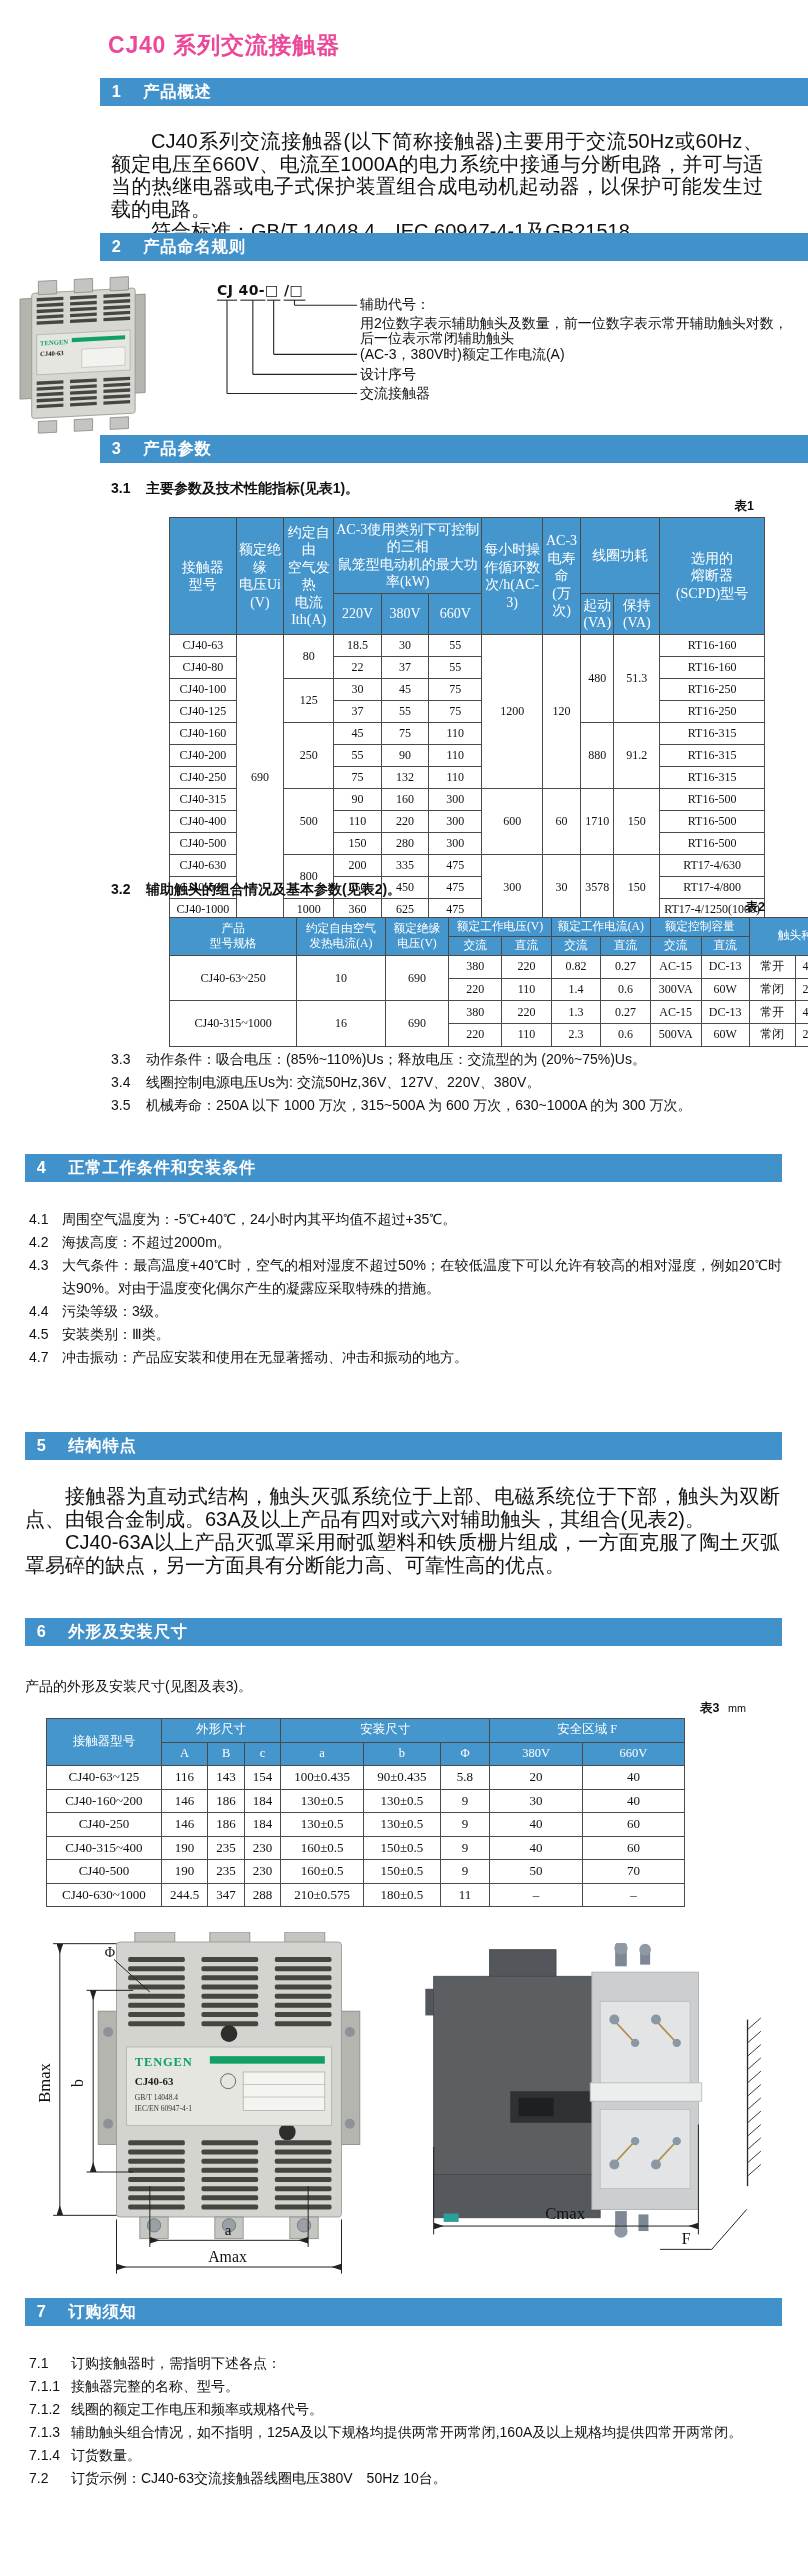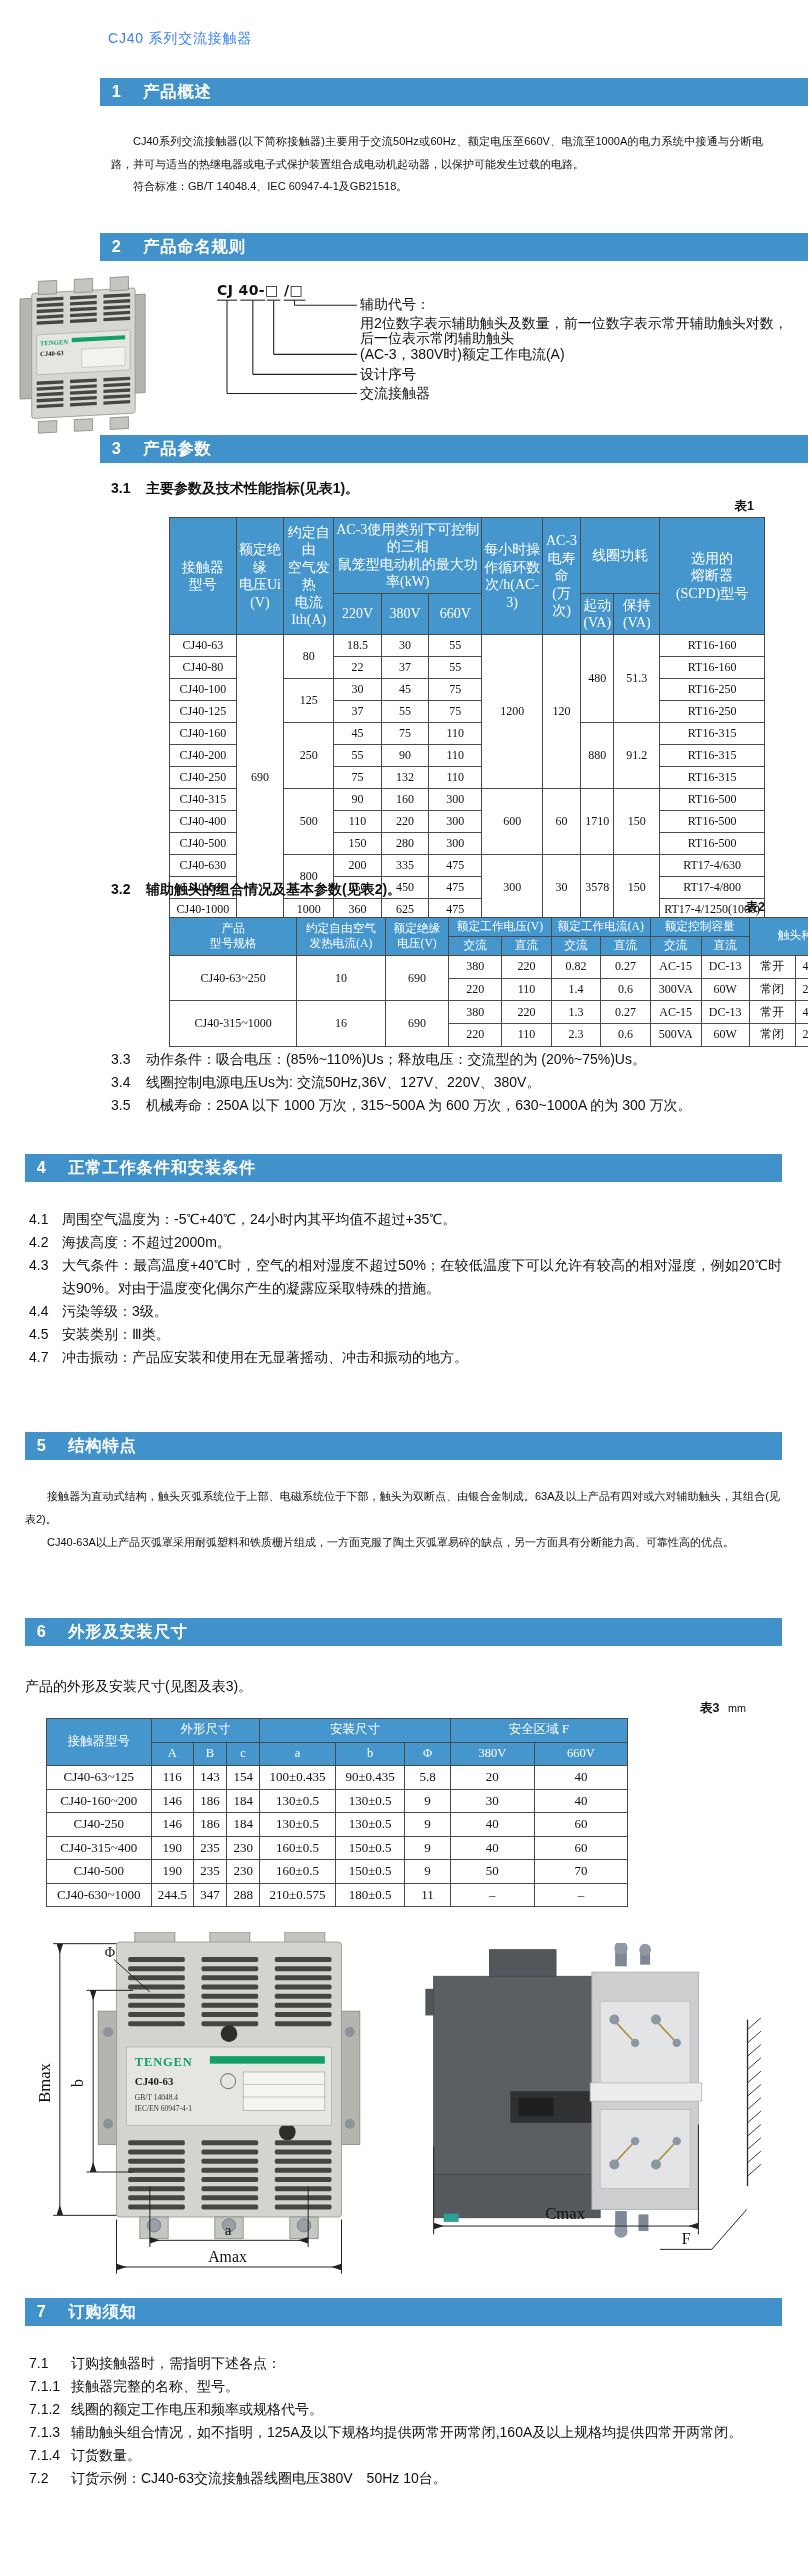--- a/index.html
+++ b/index.html
@@ -1,47 +1,47 @@
 <!DOCTYPE html>
 <html style="font-size:13.3px"><head>
 <meta charset="utf-8">
 <title>CJ40</title>
 <style>
   html,body{margin:0;padding:0;background:#ffffff;}
   .page{position:relative;width:808px;height:2576px;background:#fff;overflow:hidden;
         font-family:"Liberation Sans",sans-serif;color:#111;}
   .abs{position:absolute;}
   
-  .doc-title{font-size:14px;font-weight:normal;color:#3b82f6;letter-spacing:0.8px;}
+  .doc-title{font-size:23px;font-weight:bold;color:#ec4899;letter-spacing:0.8px;}
   
   .banner{height:27.5px;background:#4191ca;color:#fff;display:flex;align-items:center;
           padding-left:11.7px;box-sizing:border-box;font-size:16.3px;font-weight:bold;}
   .banner .btitle{margin-left:22.5px;letter-spacing:0.8px;}
   
-  .para{font-size:11px;line-height:22.5px;text-align:justify;}
+  .para{font-size:20px;line-height:22.5px;text-align:justify;}
   .para p{margin:0;text-indent:2em;}
   
   .nlist .row{display:flex;align-items:flex-start;font-size:14px;line-height:23px;}
   .nlist .row.bold{font-weight:bold;}
   .nlist .inum{flex:0 0 35px;}
   .nlist.w40 .inum{flex-basis:33px;}
   .nlist.w50 .inum{flex-basis:42px;}
   .nlist .itext{flex:1;text-align:justify;}
   
   .tbl-label{font-size:12.5px;font-weight:bold;text-align:right;}
   .tbl-label .unit{font-weight:normal;font-size:10.8px;margin-left:5px;}
   
   table{border-collapse:collapse;table-layout:fixed;font-family:"Liberation Serif",serif;color:#111;
         border:1.7px solid #333;}
   td,th{border:0.8px solid #4a4a4a;text-align:center;vertical-align:middle;white-space:pre-line;
         overflow:hidden;padding:0 0.8px;line-height:1.25;}
   th{background:#4596cd;color:#fff;font-weight:normal;}
   .t1{width:596px;} .t1 th{font-size:14px;padding:2.5px 0.8px;} .t1 td{height:21px;font-size:12px;}
   .t2{width:708px;} .t2 th{font-size:11.7px;padding:1.7px 0.8px;}  .t2 td{height:21.7px;font-size:12px;}
-  .t3{width:582px;} .t3 th{font-size:12.5px;height:22.5px;}      .t3 td{height:22.5px;font-size:13px;}
+  .t3{width:639px;} .t3 th{font-size:12.5px;height:22.5px;}      .t3 td{height:22.5px;font-size:13px;}
   
   .naming-code{font-size:14px;font-weight:bold;letter-spacing:0.4px;font-family:"DejaVu Sans",sans-serif;}
   .nlab{position:absolute;left:193px;font-size:14px;line-height:13.3px;white-space:nowrap;text-align:right;}
   svg text{font-family:"Liberation Serif",serif;}
 </style>
 </head>
 <body>
 
 <div class="page">
 

